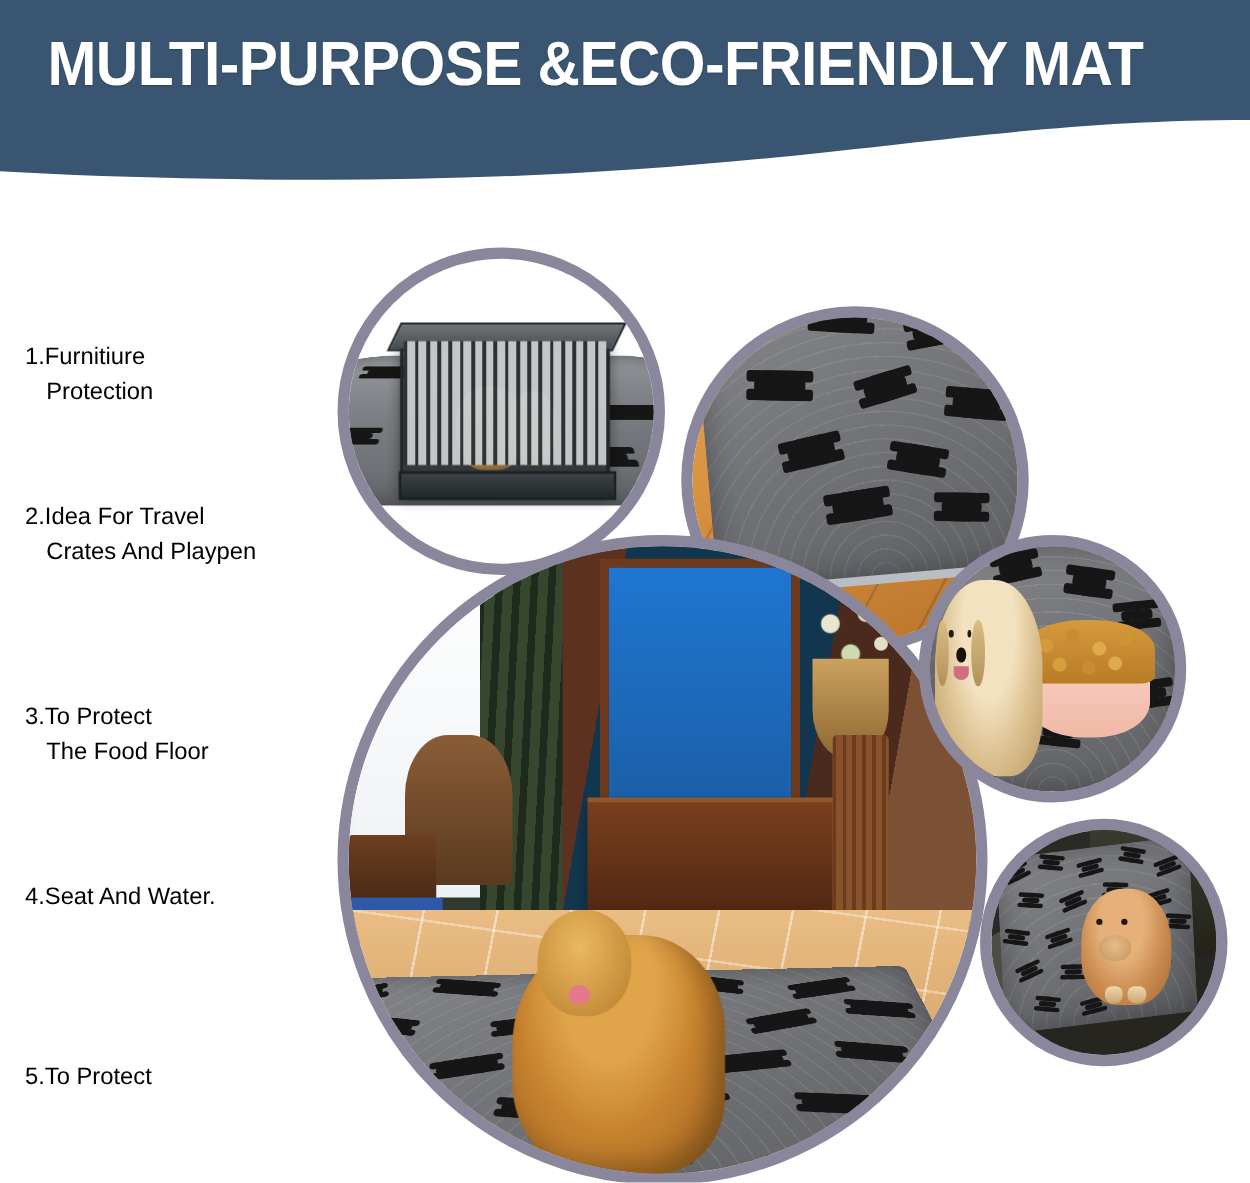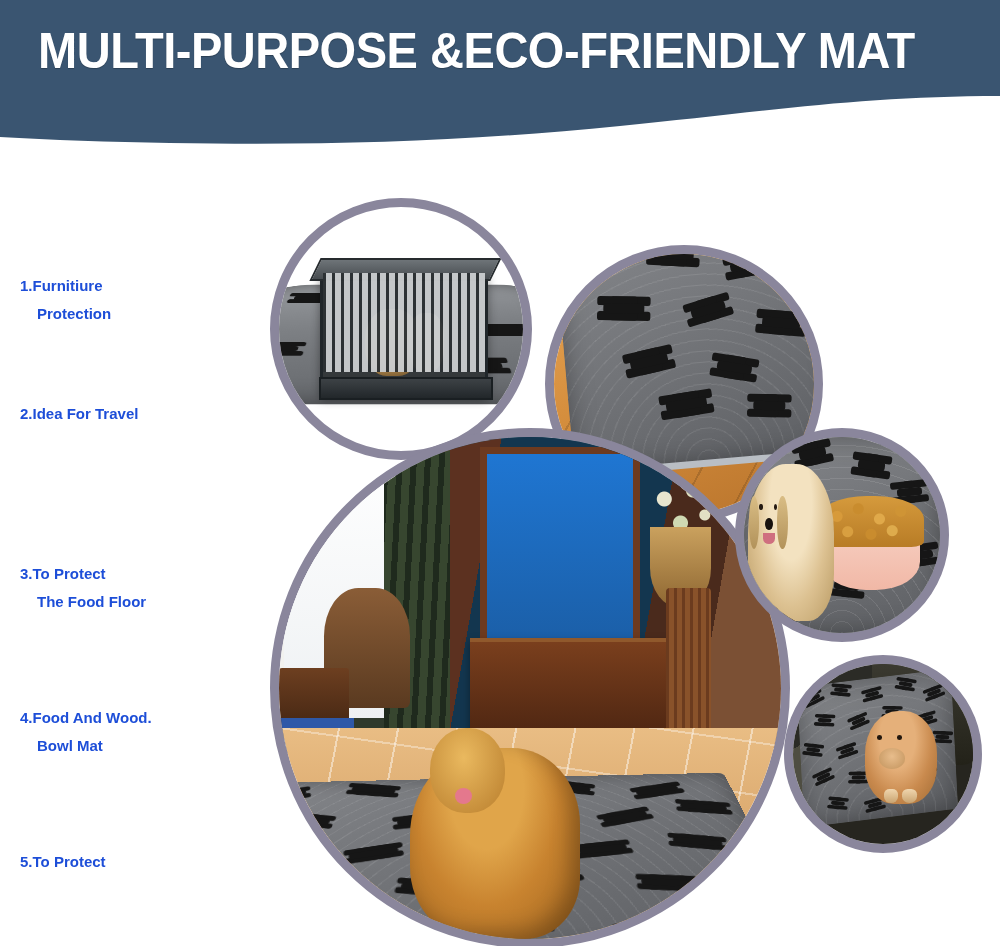--- a/index.html
+++ b/index.html
@@ -51,26 +51,25 @@
   .feature-list {
     position: absolute;
     left: 0;
     top: 236px;
     width: 272px;
   }
   .feature-item {
     position: absolute;
     left: 20px;
     width: 260px;
-    color: #1d4ed8;
+    color: #000000;
     font-family: "Liberation Sans", sans-serif;
-    font-size: 15px;
+    font-size: 19px;
     line-height: 28px;
     white-space: pre-line;
-    font-weight: bold;
   }
   .feature-item .l2 {
     display: block;
     padding-left: 17px;
   }
 
   
   .collage {
     position: absolute;
     left: 0; top: 150px;
@@ -383,30 +382,30 @@
 
 <div class="feature-list">
 
   <div class="feature-item" style="top:8px;">
     <span>1.</span><span>Furnitiure</span>
     <span class="l2">Protection</span>
   </div>
 
   <div class="feature-item" style="top:136px;">
     <span>2.</span><span>Idea For Travel</span>
+    <span class="l2">Crates And Playpen</span>
   </div>
 
   <div class="feature-item" style="top:296px;">
     <span>3.</span><span>To Protect</span>
     <span class="l2">The Food Floor</span>
   </div>
 
   <div class="feature-item" style="top:440px;">
-    <span>4.</span><span>Food And Wood.</span>
-    <span class="l2">Bowl Mat</span>
+    <span>4.</span><span>Seat And Water.</span>
   </div>
 
   <div class="feature-item" style="top:584px;">
     <span>5.</span><span>To Protect</span>
   </div>
 
 </div>
 
 <div class="collage">
 

